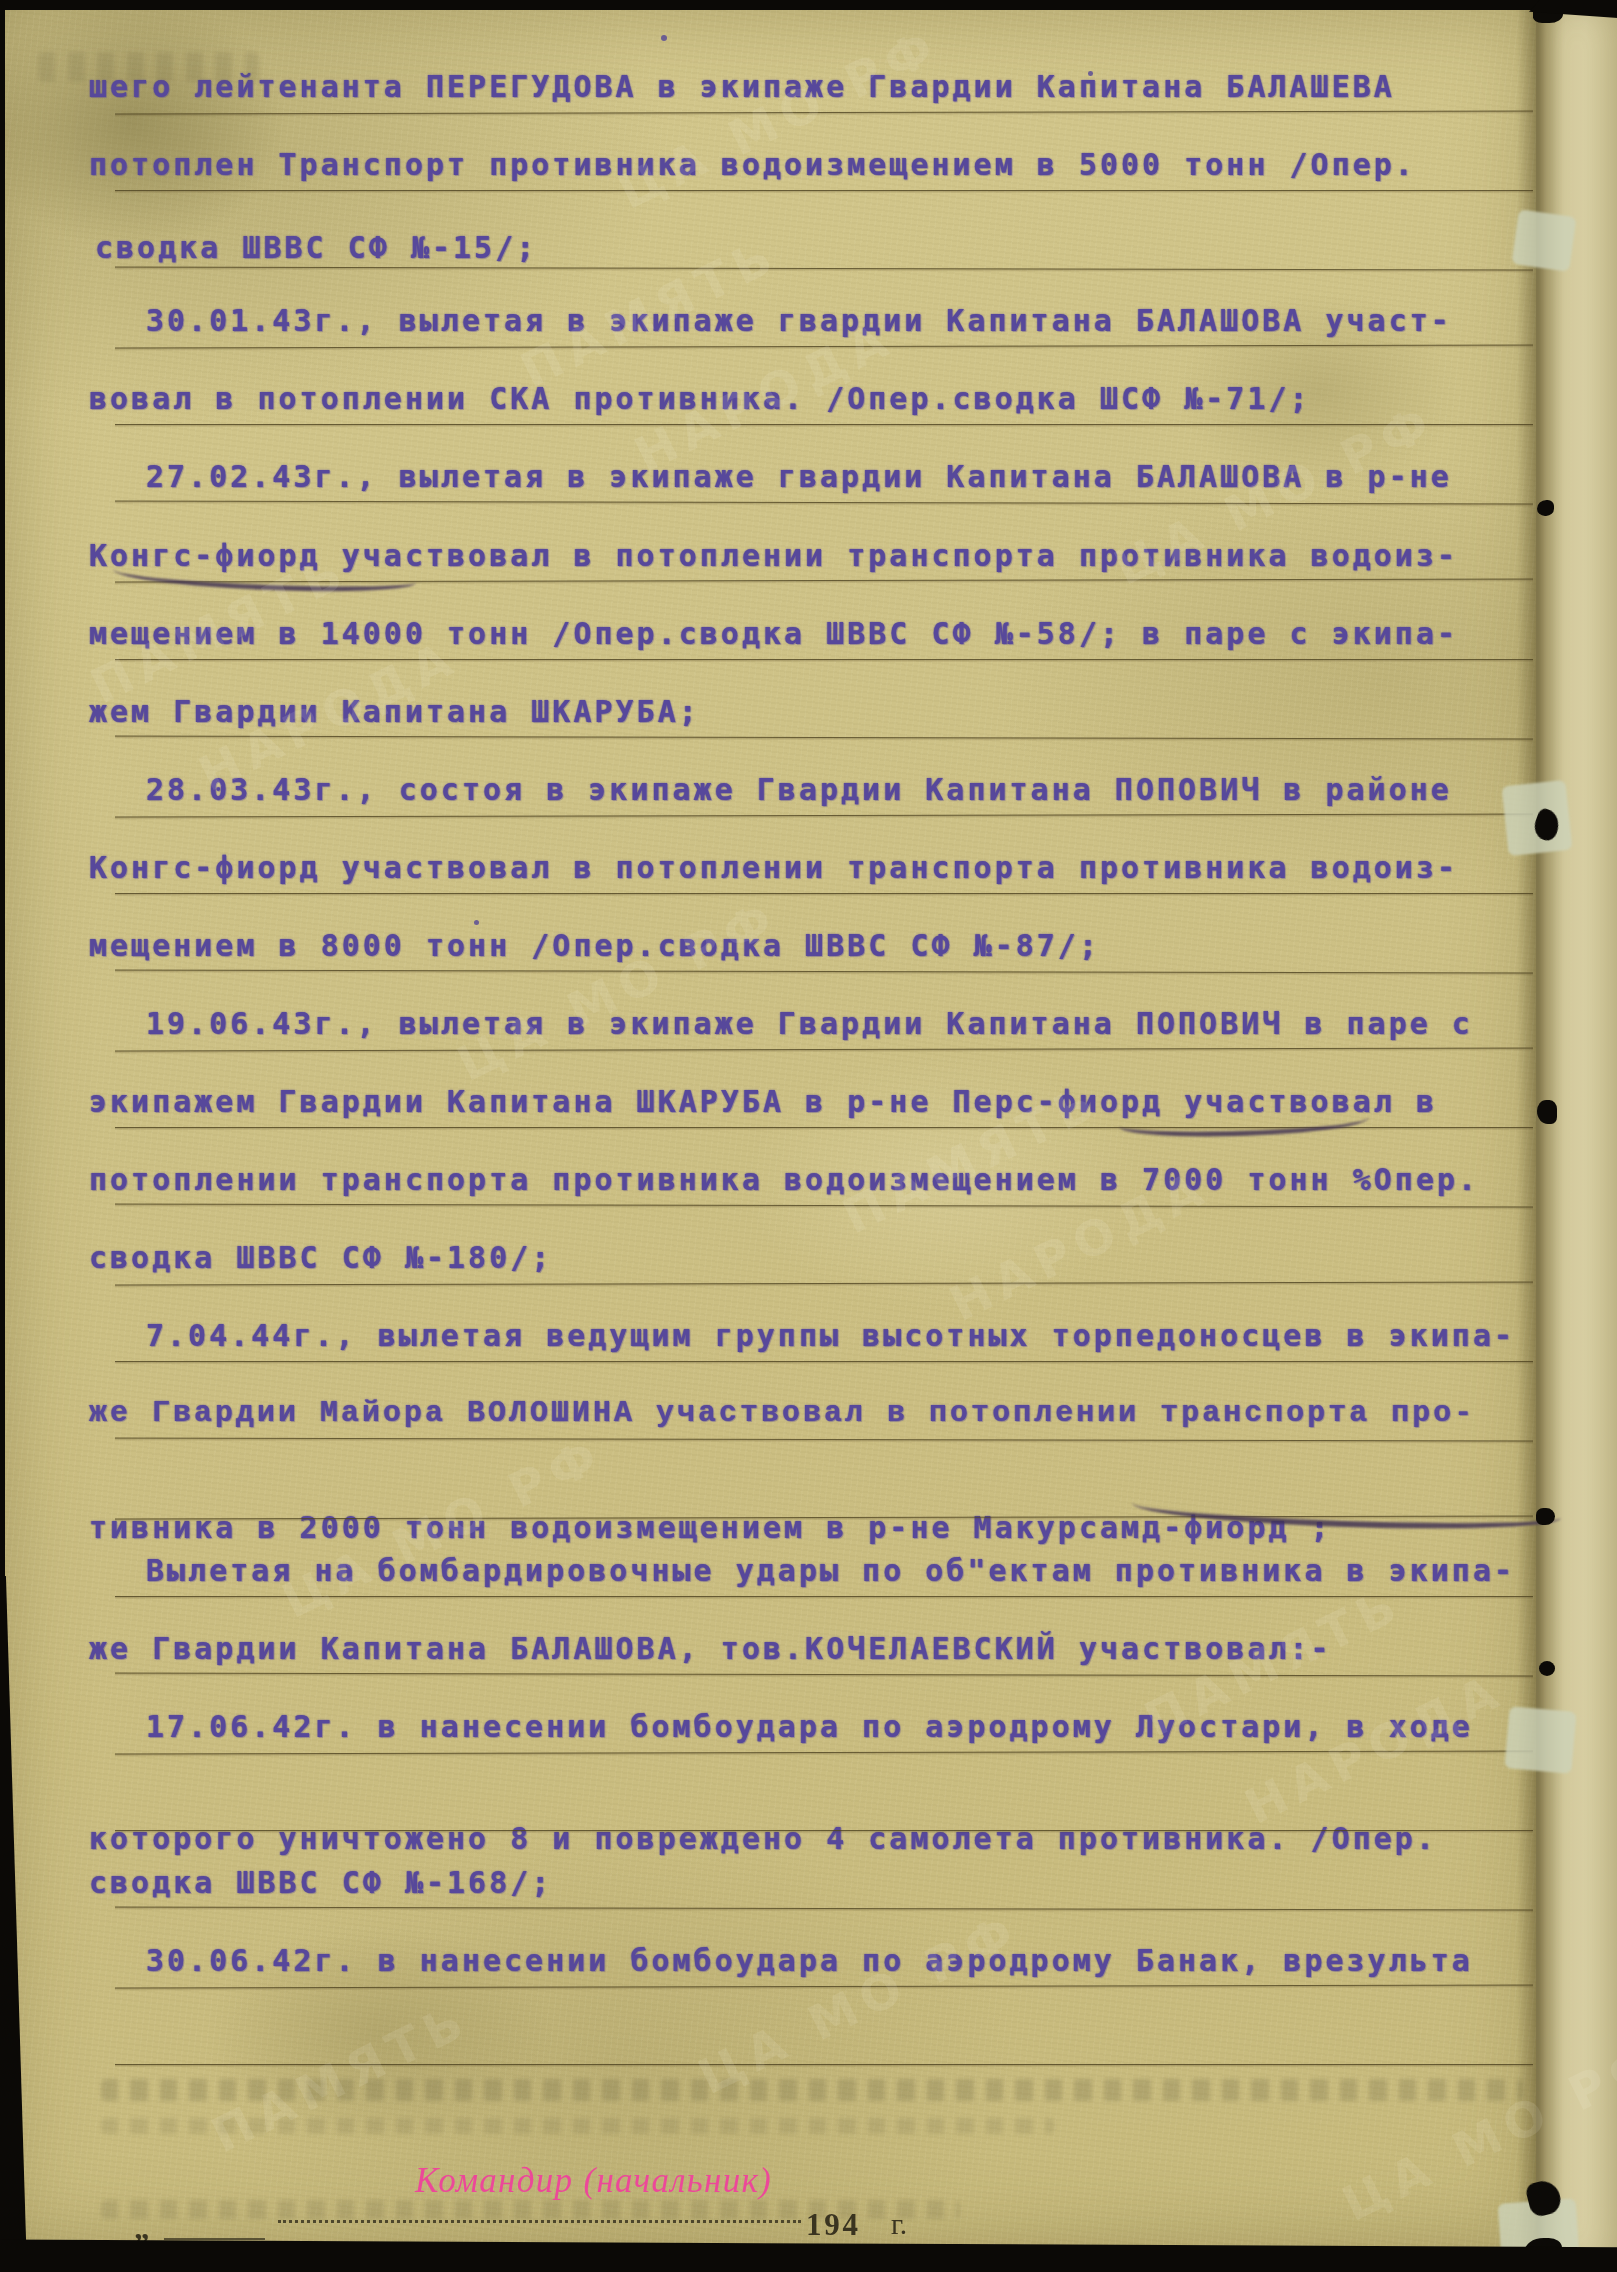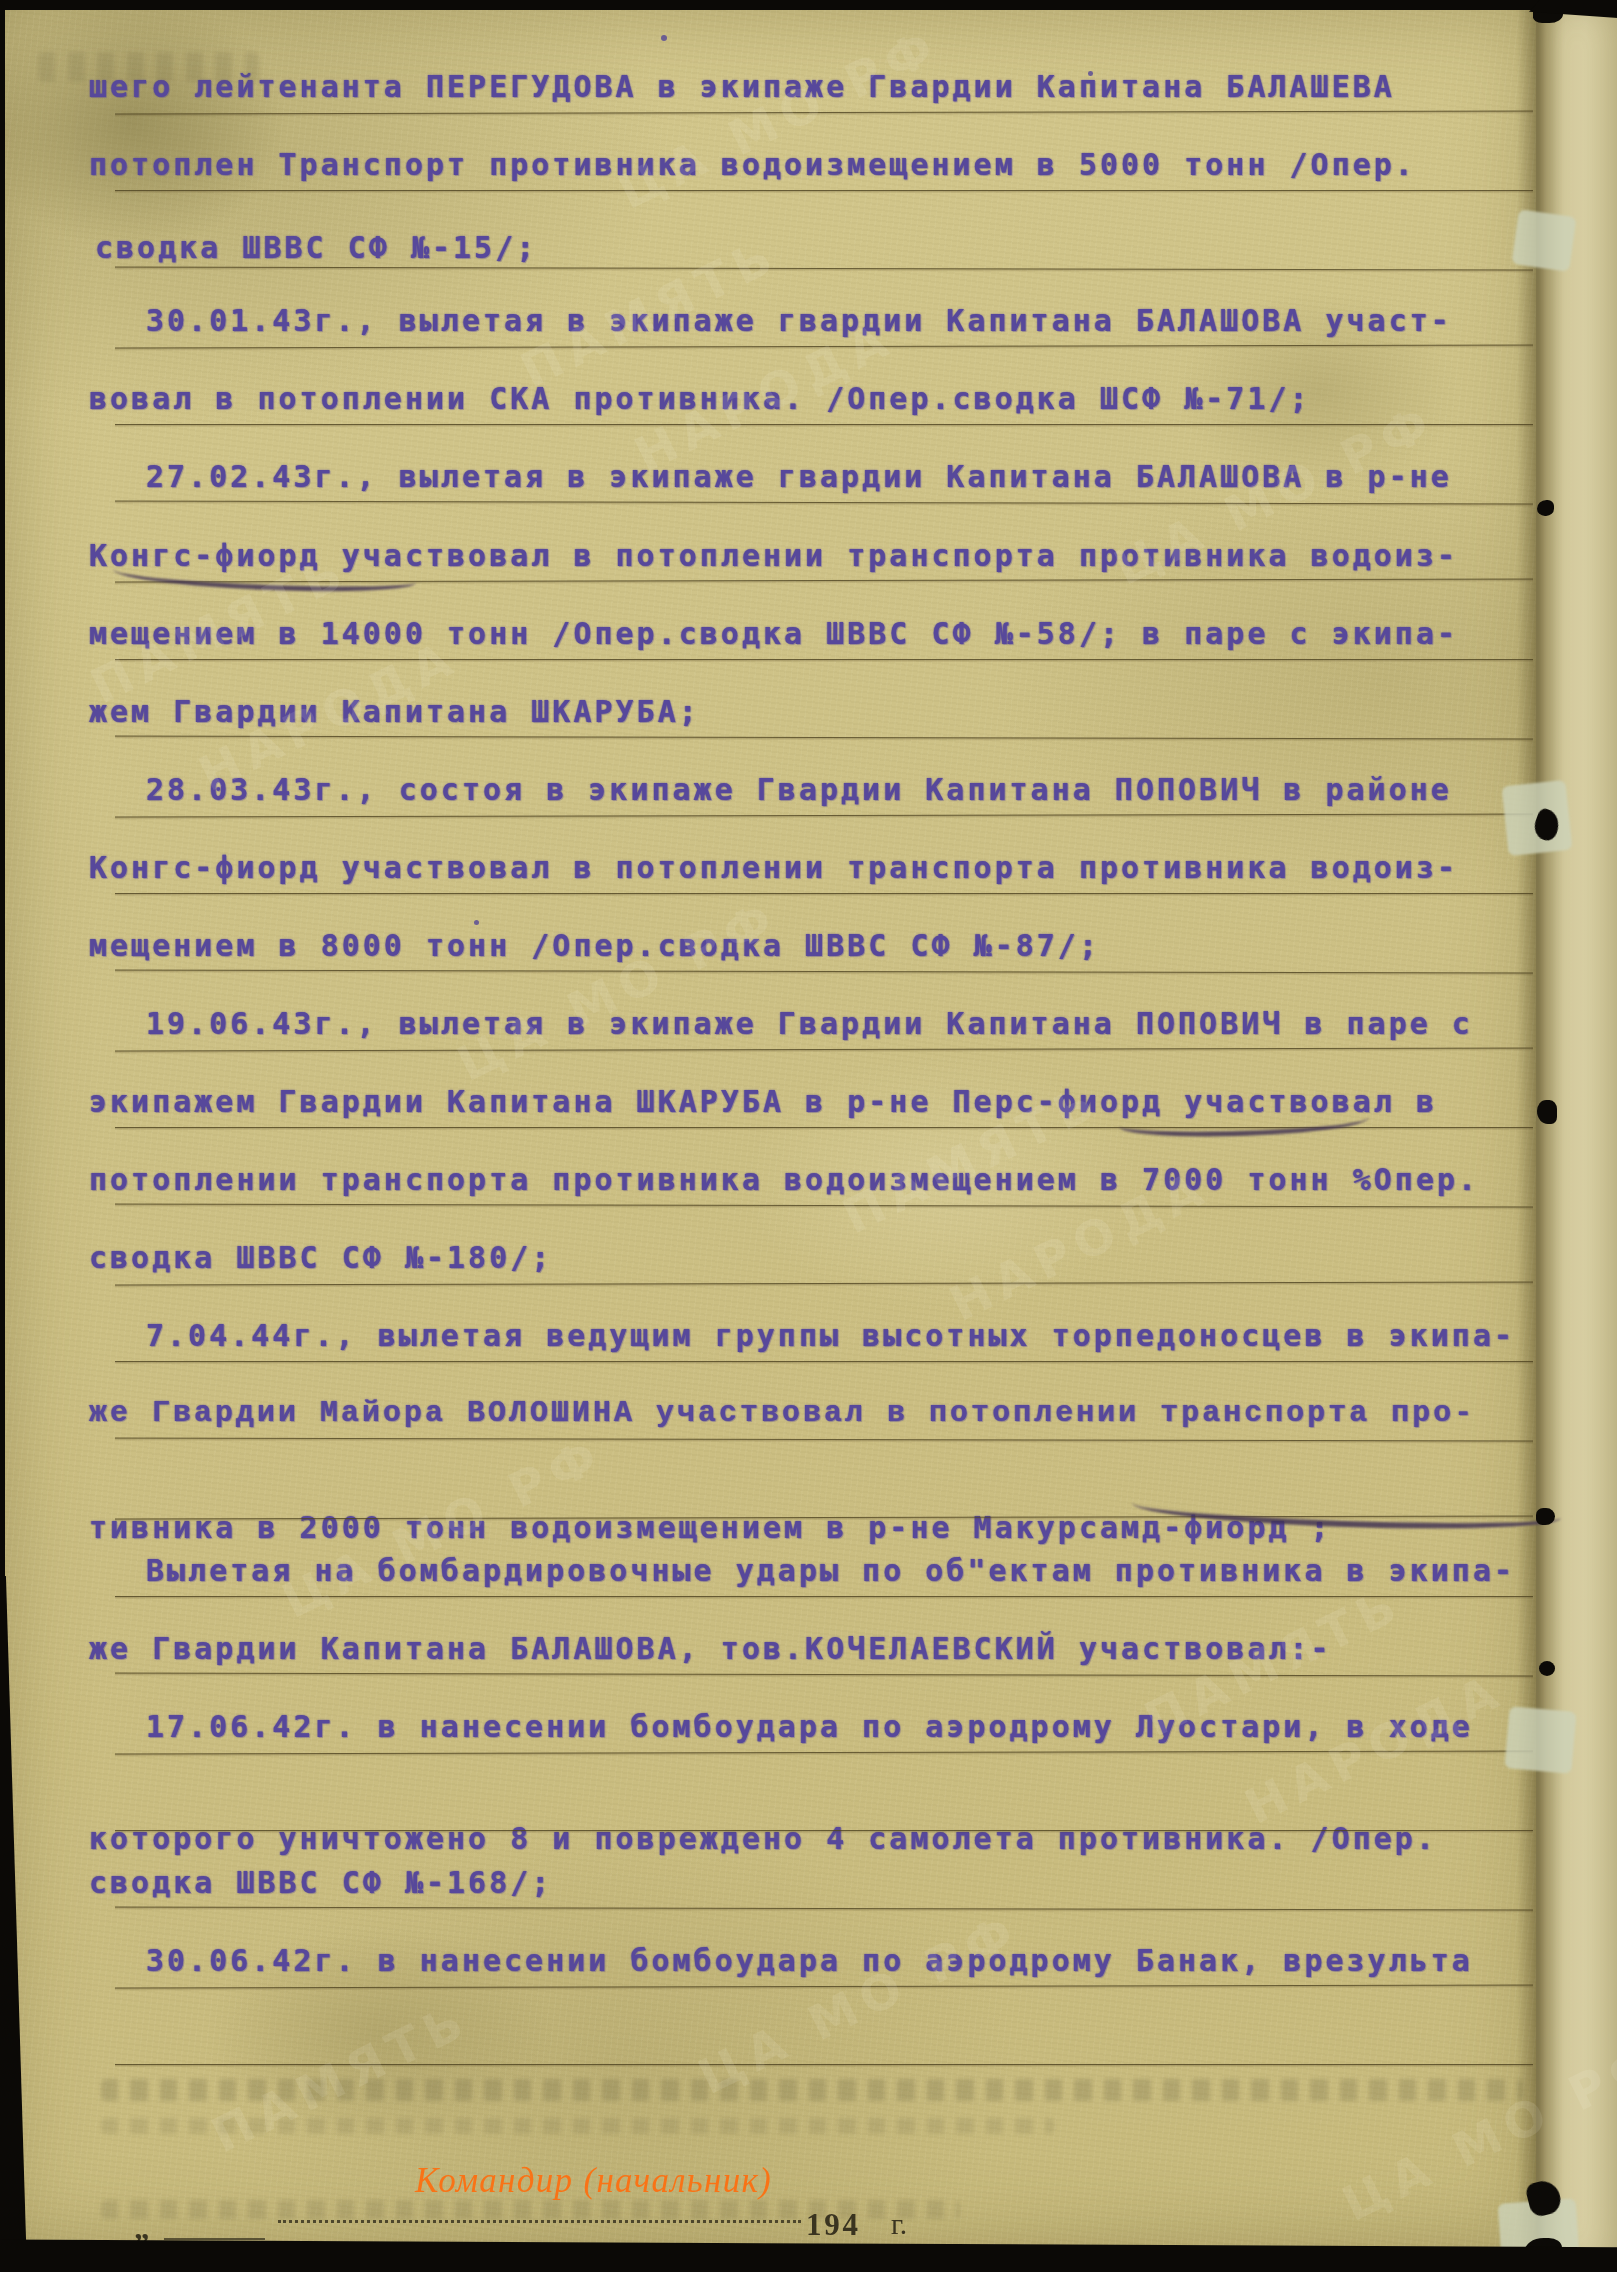--- a/index.html
+++ b/index.html
@@ -68,21 +68,21 @@
   }
   
   .hand-underline{position:absolute;border-bottom:5.4px solid rgba(62,48,82,.82);filter:blur(0.8px);}
   .hu1{left:113px;top:562px;width:303px;height:23px;border-radius:0 0 45% 70%;transform:rotate(1.4deg);}
   .hu2{left:1119px;top:1108px;width:250px;height:23px;border-radius:0 0 70% 45%;transform:rotate(-.8deg);}
   .hu3{left:1132px;top:1494px;width:429px;height:27px;border-radius:0 0 55% 65%;transform:rotate(1.6deg);border-bottom-width:6px;}
   
   .sig-label{
     position:absolute;left:415px;top:2163px;
     font:italic 35px/1 "Liberation Serif","DejaVu Serif",serif;
-    color:#f97316;letter-spacing:1.3px;filter:blur(0.2px);
+    color:#ec4899;letter-spacing:1.3px;filter:blur(0.2px);
   }
   .year-line{position:absolute;left:134px;top:2211px;width:711px;height:40px;
     font-family:"Liberation Serif","DejaVu Serif",serif;color:#3a3420;}
   .yq{position:absolute;left:0;top:0;font-size:31px;font-weight:bold;}
   .ydash{position:absolute;left:29.5px;top:27px;width:101px;border-bottom:2.7px solid rgba(58,52,32,.75);filter:blur(0.3px);}
   .ydots{position:absolute;left:144px;top:9.4px;width:523px;border-bottom:3.4px dotted rgba(58,52,32,.85);}
   .yyear{position:absolute;left:672px;top:-4px;font-size:31px;font-weight:bold;letter-spacing:2.7px;}
   .ysuf{position:absolute;left:757px;top:-2.7px;font-size:29.5px;}
   
   .ghost{position:absolute;filter:blur(2.3px);border-radius:5.4px;

